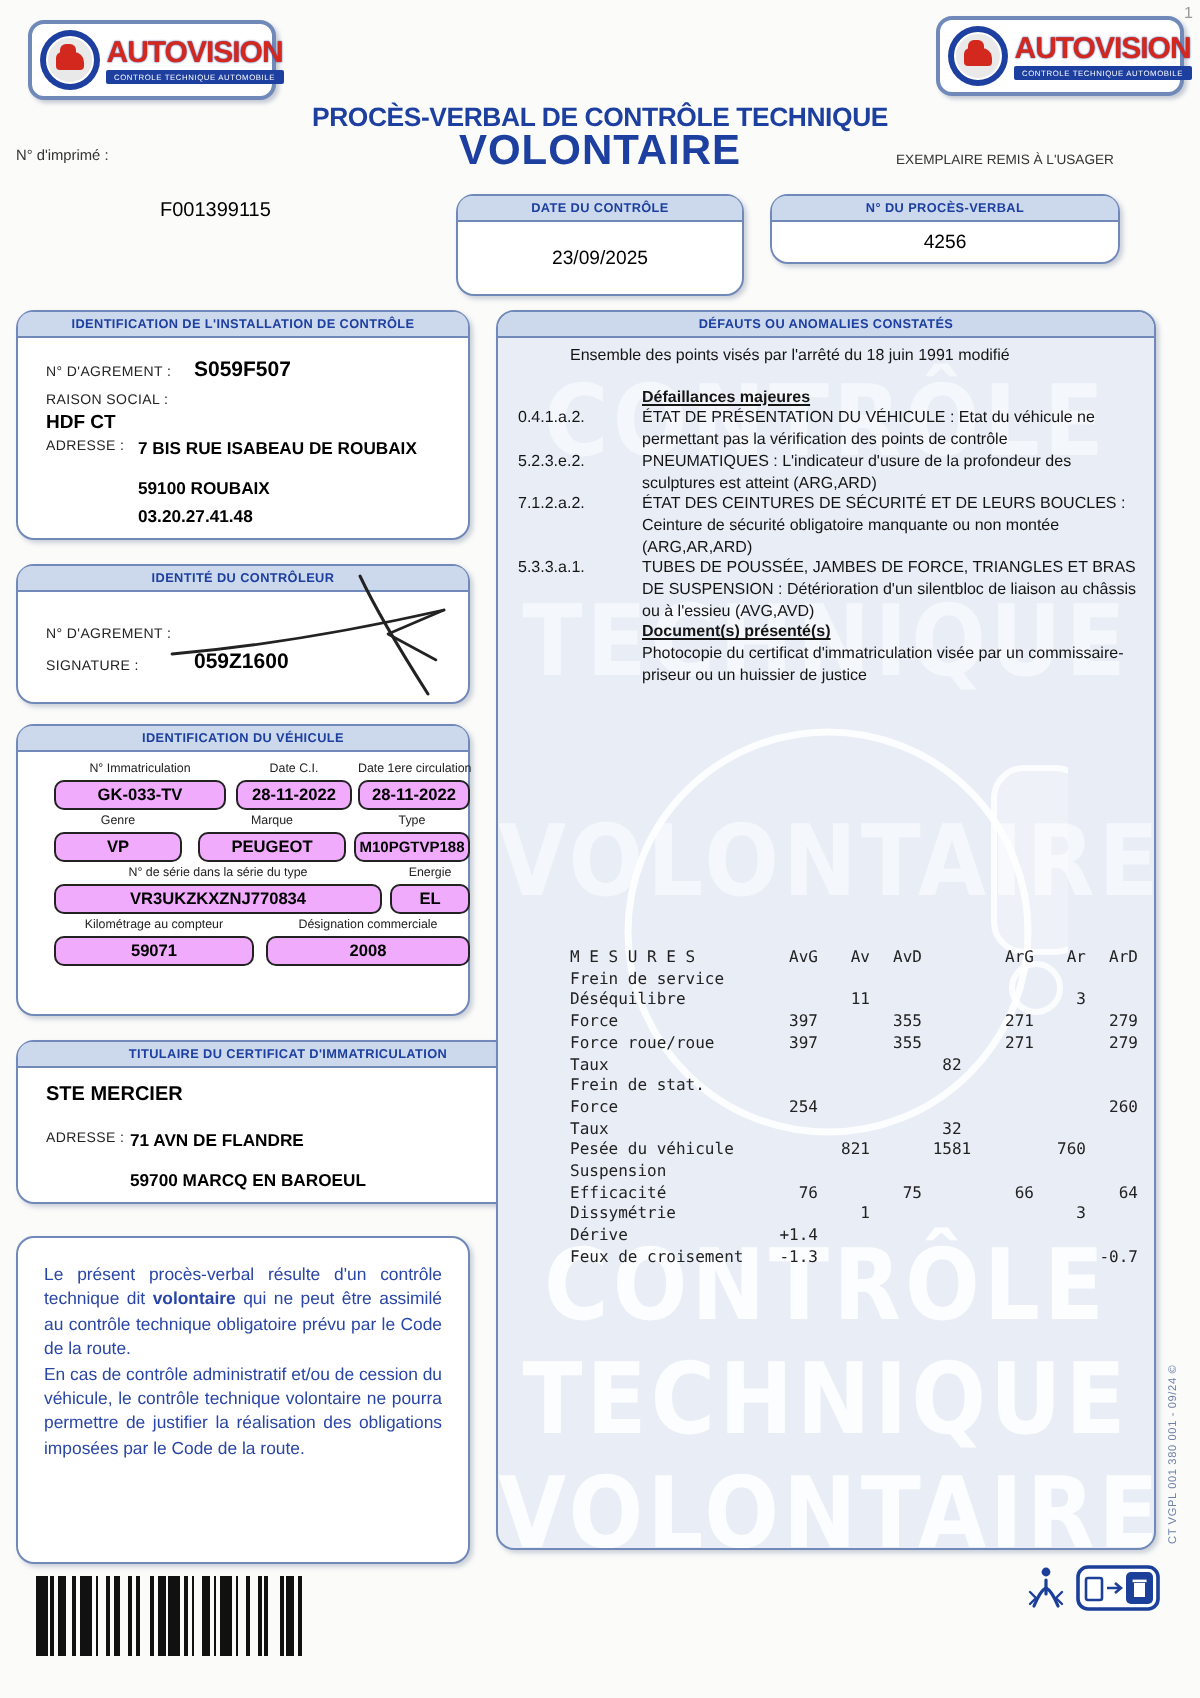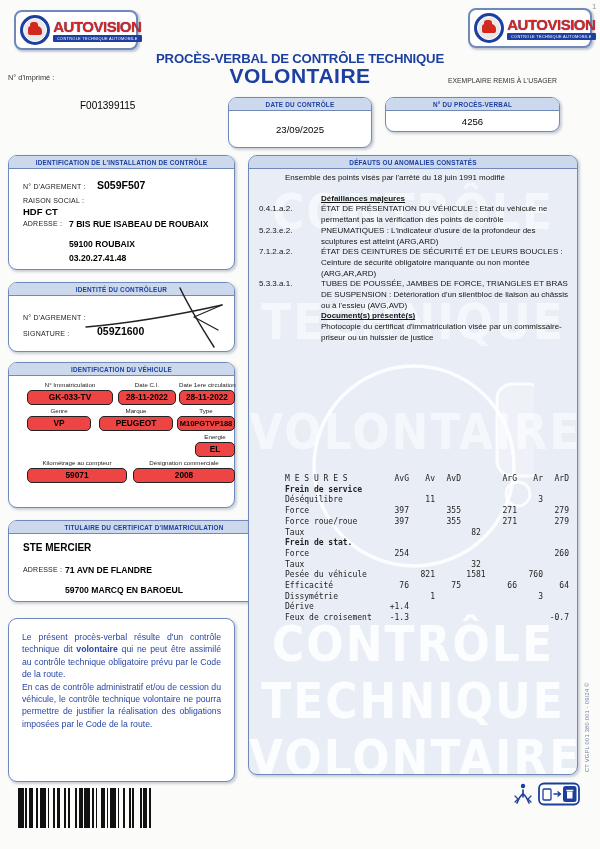--- a/index.html
+++ b/index.html
@@ -43,21 +43,21 @@
   
   .lab { position:absolute; font-size:7px; color:#222; letter-spacing:.2px; white-space:nowrap; }
   .val-lg { position:absolute; font-size:10.5px; font-weight:bold; color:#000; white-space:nowrap; }
   .val-md { position:absolute; font-size:8.6px; font-weight:bold; color:#000; white-space:nowrap; }
 
   .sig-svg { position:absolute; right:2px; top:2px; }
 
   
   .vf { position:absolute; }
   .vf-label { text-align:center; font-size:6.2px; color:#222; white-space:nowrap; margin-bottom:1.5px; }
-  .vf-box { border:1.3px solid #222; border-radius:5px; height:15px; background:#ef4444;
+  .vf-box { border:1.3px solid #222; border-radius:5px; height:15px; background:#f0abfc;
             display:flex; align-items:center; justify-content:center;
             font-size:8.3px; font-weight:bold; color:#000; white-space:nowrap; }
   .vf-tight .vf-box { font-size:7.5px; }
 
   
   .disclaimer { position:absolute; left:8px; top:618px; width:227px; height:164px; background:#fff;
                 border:1.6px solid #7089b9; border-radius:9px; box-shadow:1.5px 1.5px 2.5px rgba(110,125,150,.35);
                 padding:12px 13px; font-size:8.7px; line-height:12.4px; color:#2946a6; text-align:justify; }
   .disclaimer b { font-weight:bold; }
 
@@ -73,21 +73,21 @@
   .d-item { position:relative; padding-left:62px; }
   .d-code { position:absolute; left:0; top:0; }
 
   
   .measures { position:absolute; left:36px; top:318px; right:6px; font-family:"DejaVu Sans Mono", monospace;
               font-size:8px; line-height:10.7px; color:#222; }
   .m-row { display:flex; }
   .m-label { width:98px; flex:0 0 auto; white-space:nowrap; }
   .m-col { width:26px; flex:0 0 auto; text-align:right; white-space:nowrap; }
   .m-mid { width:30px; flex:0 0 auto; text-align:center; white-space:nowrap; }
-  .m-sec .m-label { font-weight:bold; }
+  .m-sec .m-label { font-weight:normal; }
   .m-hdr { font-weight:normal; }
 
   .circle-wm { position:absolute; left:55px; top:200px; pointer-events:none; }
 
   .side-ref { position:absolute; left:584px; top:772px; font-size:5.6px; color:#6c7fa8;
               white-space:nowrap; transform:rotate(-90deg); transform-origin:left top; letter-spacing:.3px; }
 
   
   .barcode { position:absolute; left:18px; top:788px; height:40px; display:flex; }
   .barcode div { height:100%; }
@@ -187,20 +187,24 @@
     </div>
     <div class="vf" style="left:90px; top:44px; width:74px;">
       <div class="vf-label">Marque</div>
       <div class="vf-box">PEUGEOT</div>
     </div>
     <div class="vf vf-tight" style="left:168px; top:44px; width:58px;">
       <div class="vf-label">Type</div>
       <div class="vf-box">M10PGTVP188</div>
     </div>
 
+    <div class="vf" style="left:18px; top:70px; width:164px;">
+      <div class="vf-label">N° de série dans la série du type</div>
+      <div class="vf-box">VR3UKZKXZNJ770834</div>
+    </div>
     <div class="vf" style="left:186px; top:70px; width:40px;">
       <div class="vf-label">Energie</div>
       <div class="vf-box">EL</div>
     </div>
 
     <div class="vf" style="left:18px; top:96px; width:100px;">
       <div class="vf-label">Kilométrage au compteur</div>
       <div class="vf-box">59071</div>
     </div>
     <div class="vf" style="left:124px; top:96px; width:102px;">
@@ -331,20 +335,23 @@
         </div>
         <div class="m-row">
           <span class="m-label">Pesée du véhicule</span>
           <span class="m-col"></span>
           <span class="m-col">821</span>
           <span class="m-col"></span>
           <span class="m-mid">1581</span>
           <span class="m-col"></span>
           <span class="m-col">760</span>
           <span class="m-col"></span>
+        </div>
+        <div class="m-row m-sec">
+          <span class="m-label">Suspension</span>
         </div>
         <div class="m-row">
           <span class="m-label">Efficacité</span>
           <span class="m-col">76</span>
           <span class="m-col"></span>
           <span class="m-col">75</span>
           <span class="m-mid"></span>
           <span class="m-col">66</span>
           <span class="m-col"></span>
           <span class="m-col">64</span>

